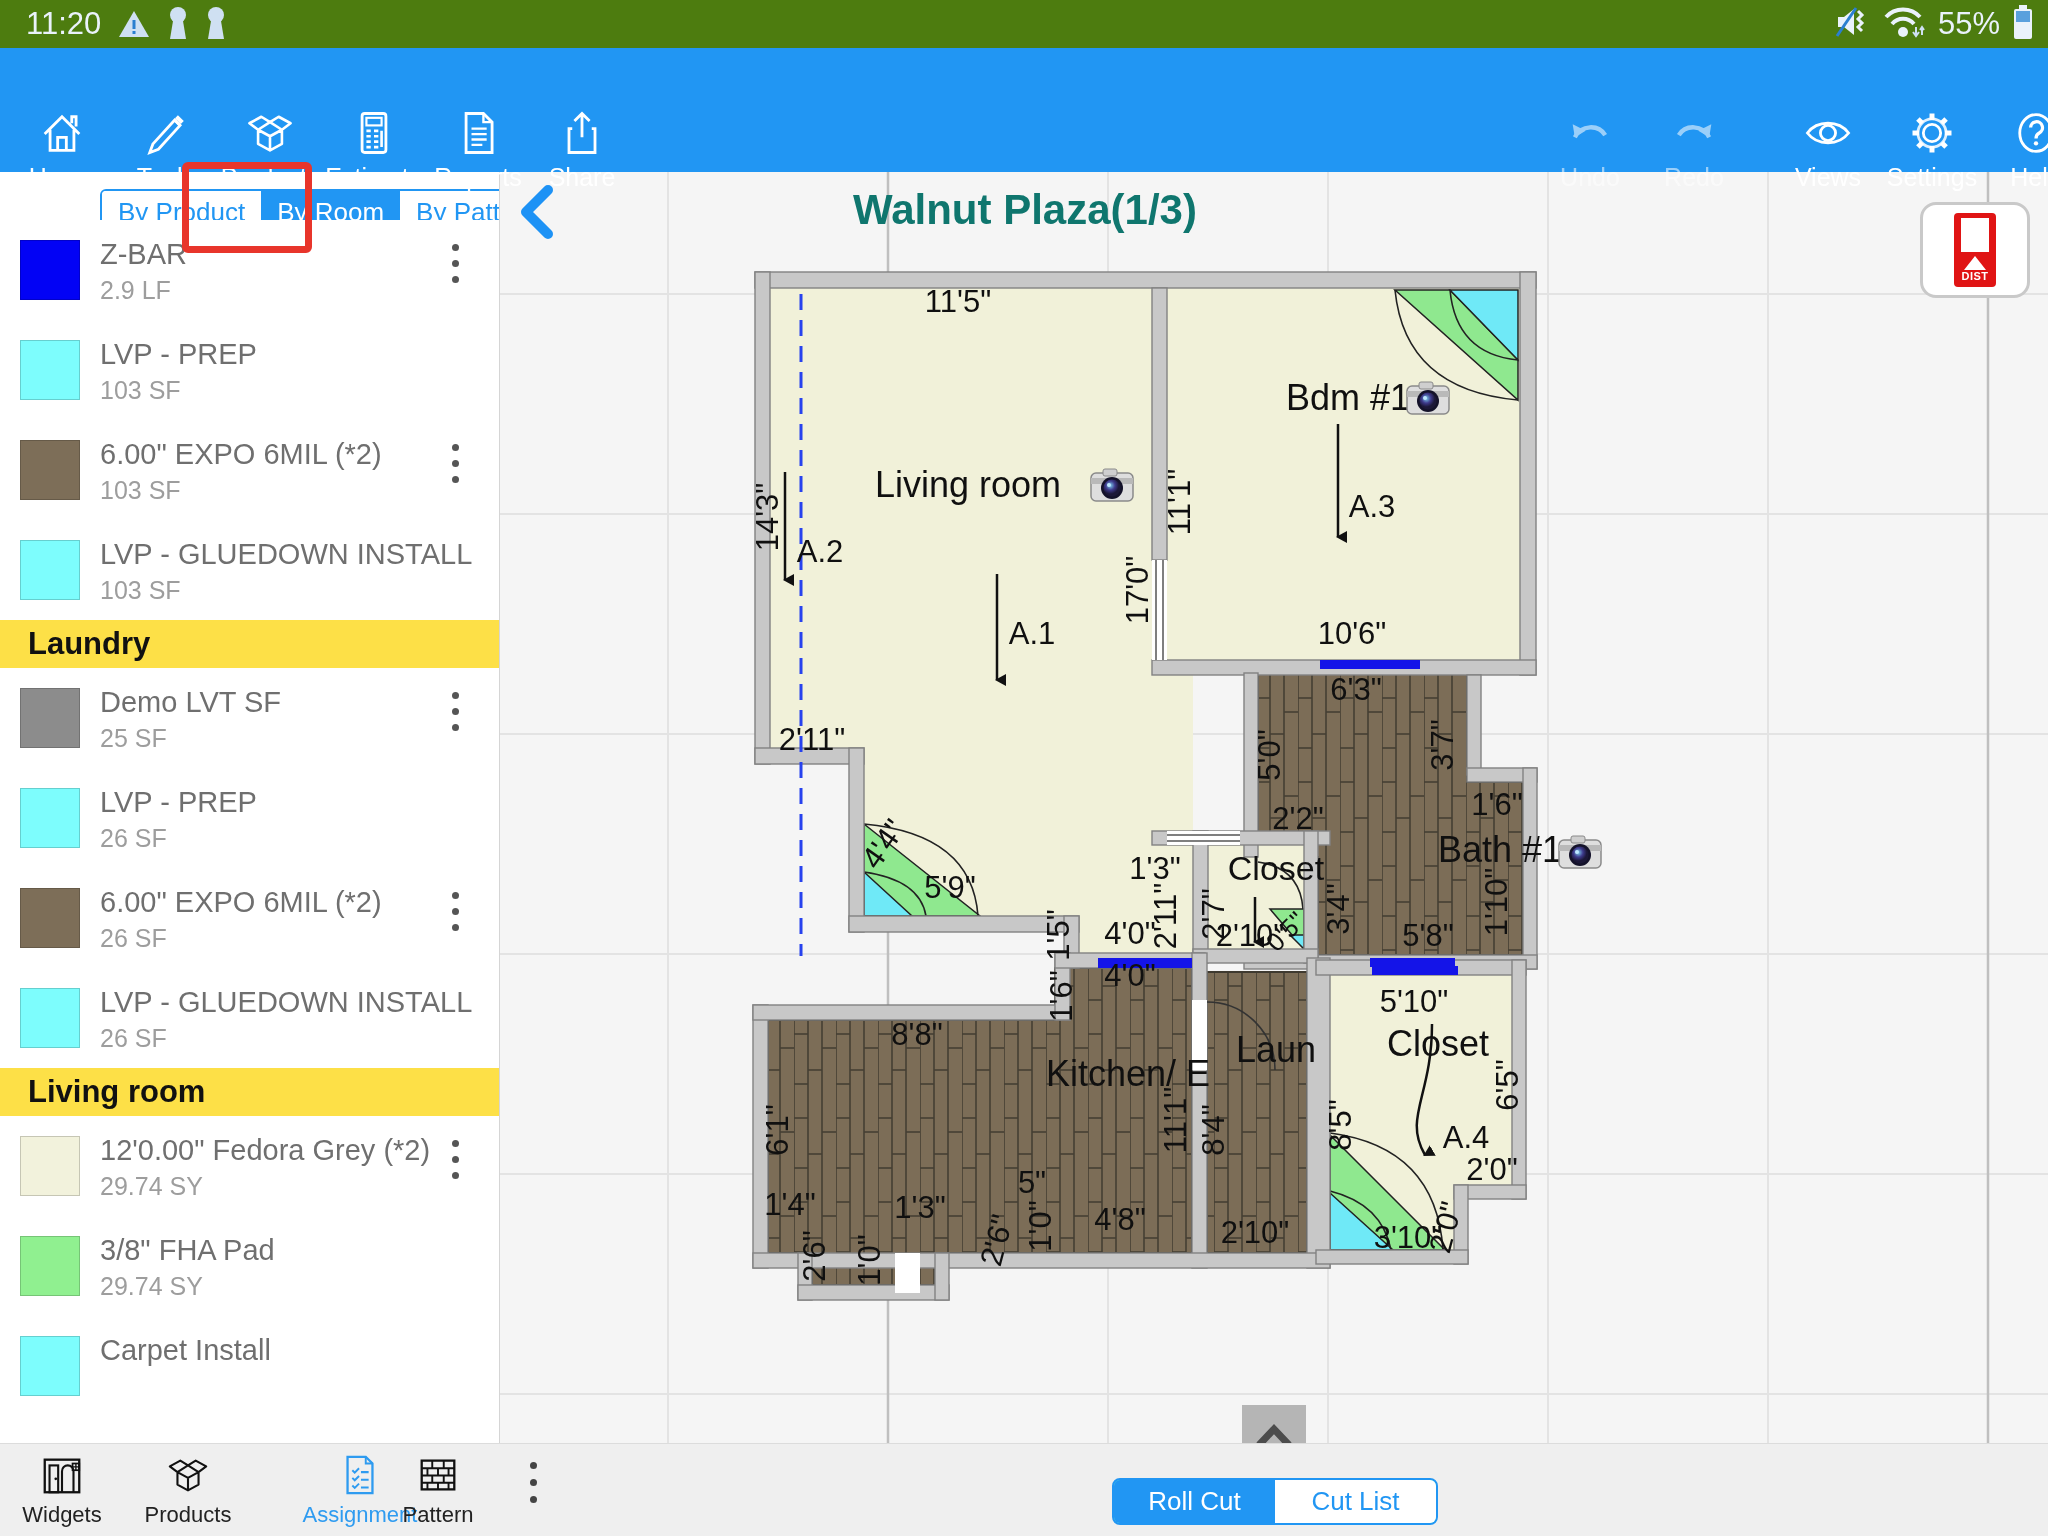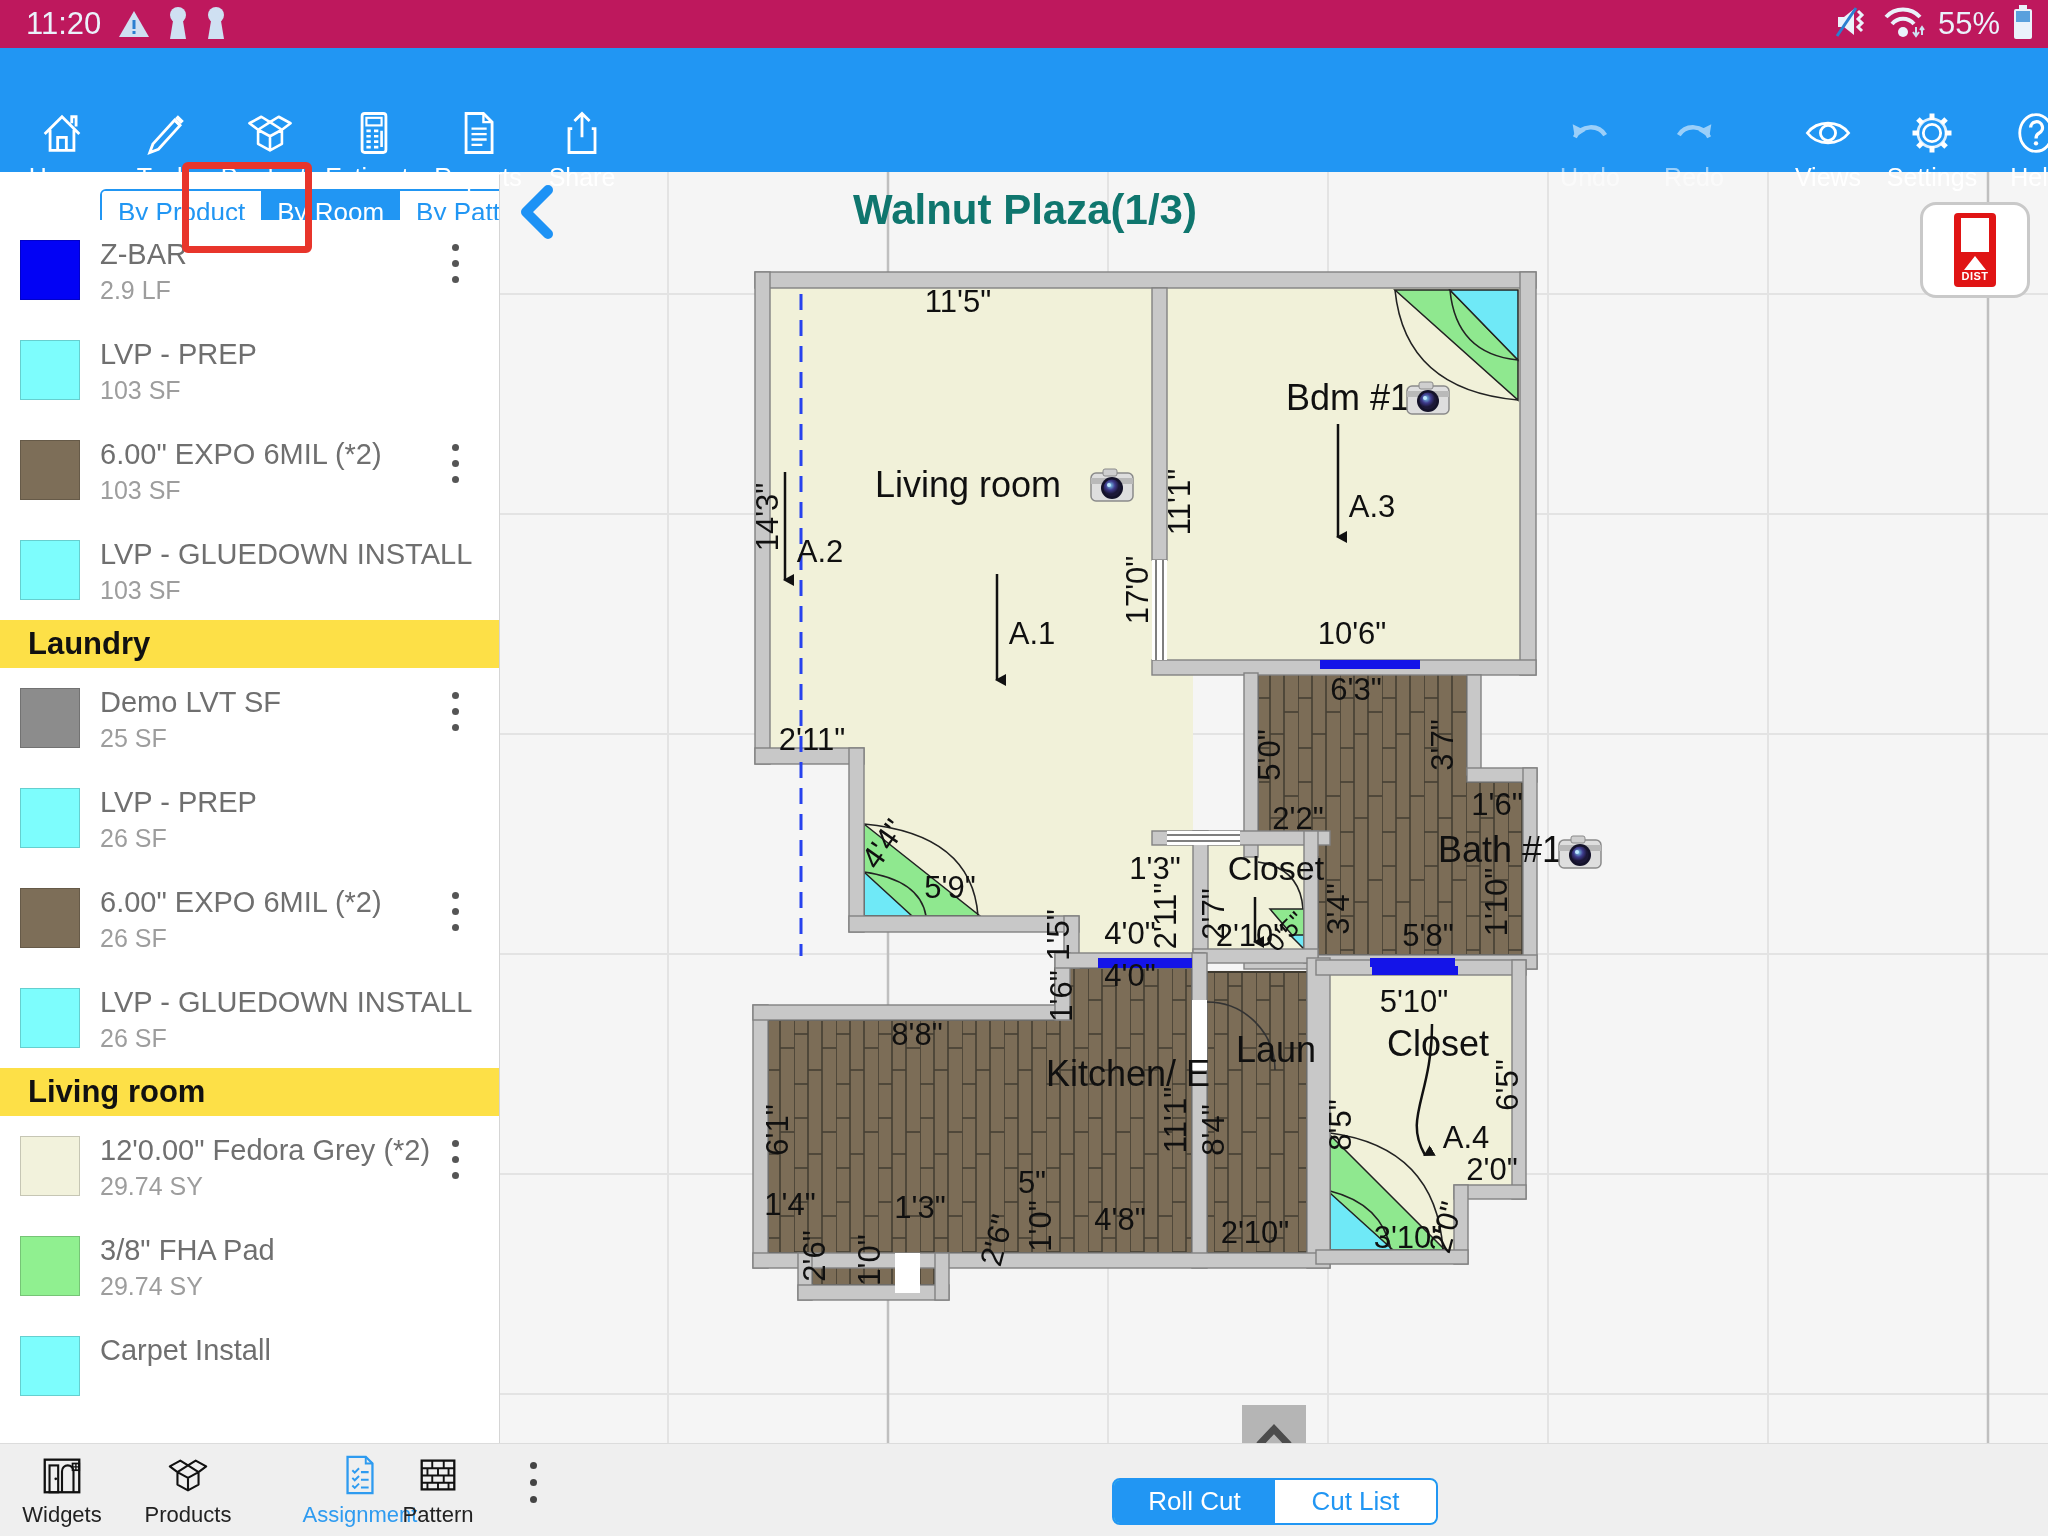--- a/index.html
+++ b/index.html
@@ -1,20 +1,20 @@
 <!DOCTYPE html>
 <html><head>
 <meta charset="utf-8">
 <style>
   * { margin:0; padding:0; box-sizing:border-box; }
   html,body { width:2048px; height:1536px; overflow:hidden; background:#fff;
     font-family:"Liberation Sans", sans-serif; }
   
   #statusbar { position:absolute; left:0; top:0; width:2048px; height:48px;
-    background:#be185d; color:#fff; display:flex; align-items:center; z-index:40;}
+    background:#4d7c0f; color:#fff; display:flex; align-items:center; z-index:40;}
   #statusbar .time { font-size:31px; color:#eaf2fb; margin-left:26px; }
   .sb-ic { margin-left:16px; display:inline-flex; align-items:center; }
   #statusbar .right { margin-left:auto; margin-right:14px; display:flex; align-items:center; gap:12px;}
   #statusbar .pct { font-size:31px; color:#eaf2fb; }
   
   #toolbar { position:absolute; left:0; top:48px; width:2048px; height:124px;
     background:#2196f3; z-index:30; }
   .tb-group { position:absolute; top:0; height:124px; display:flex; }
   .tb-item { width:104px; height:152px; display:flex; flex-direction:column;
     align-items:center; justify-content:flex-end; padding-bottom:8px; color:#fff; }

